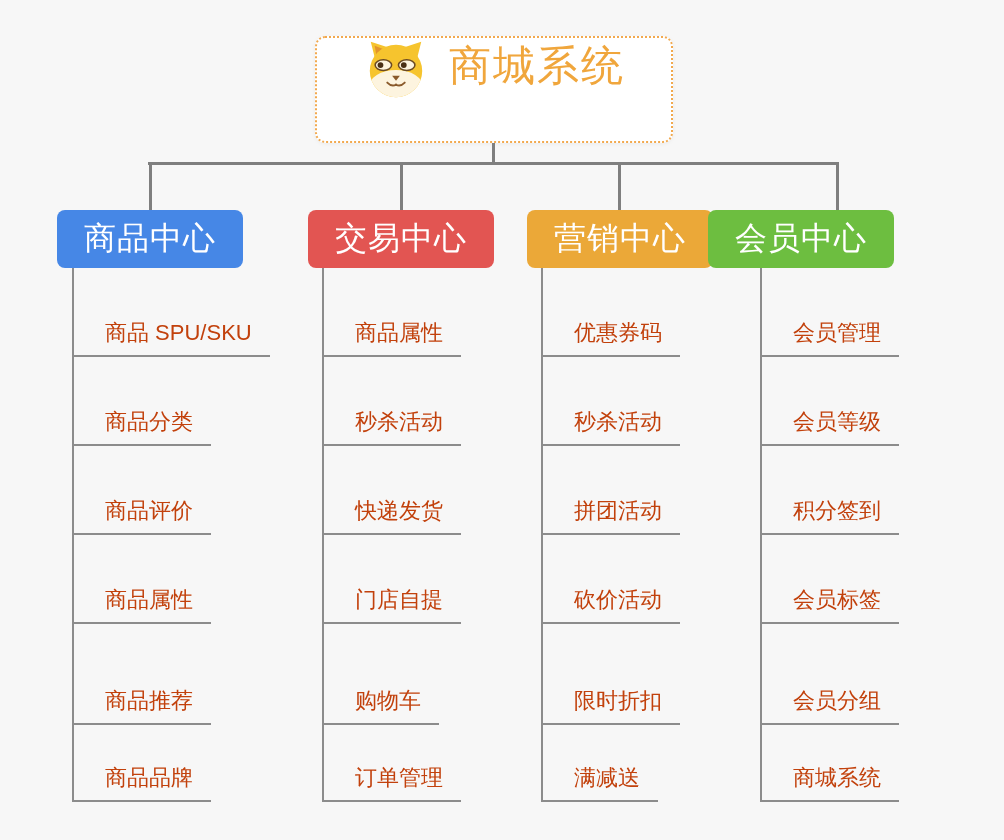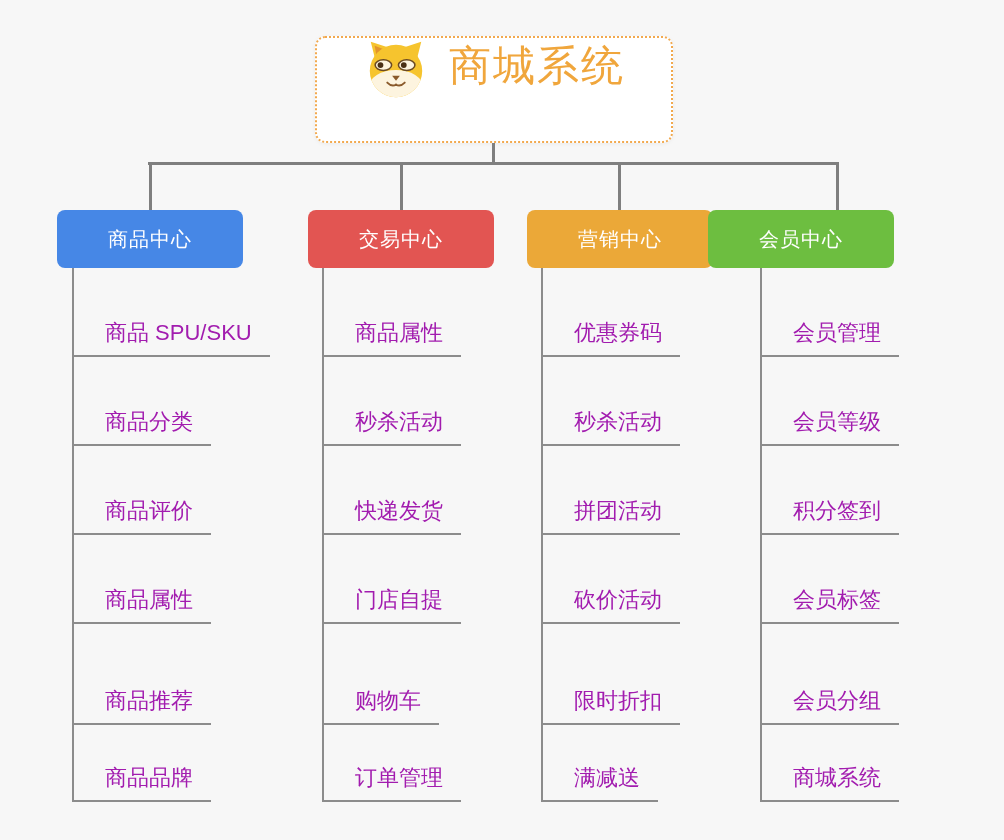--- a/index.html
+++ b/index.html
@@ -27,33 +27,33 @@
   .conn { position: absolute; background: #7f7f7f; }
   .root-drop { left: 492px; top: 143px; width: 3px; height: 22px; }
   .h-bar     { left: 148px; top: 162px; width: 691px; height: 3px; }
   .drop      { top: 162px; width: 3px; height: 49px; }
   .d0 { left: 149px; } .d1 { left: 400px; } .d2 { left: 618px; } .d3 { left: 836px; }
 
   
   .branch {
     position: absolute; top: 210px; width: 186px; height: 58px;
     border-radius: 8px;
-    color: #ffffff; font-size: 20px;
+    color: #ffffff; font-size: 32px;
     display: flex; align-items: center; justify-content: center;
     letter-spacing: 1px; white-space: nowrap;
   }
   .b0 { left: 57px; } .b1 { left: 308px; } .b2 { left: 527px; text-align: right; } .b3 { left: 708px; }
 
   
   .leaf-col { position: absolute; top: 268px; height: 532px; }
   .c0 { left: 72px; } .c1 { left: 322px; } .c2 { left: 541px; } .c3 { left: 760px; }
   .trunk { position: absolute; left: 0; top: 0; width: 2px; height: 532px; background: #8c8c8c; }
   .leaf {
     position: absolute; left: 0;
-    font-size: 22px; color: #a21caf; line-height: 26px;
+    font-size: 22px; color: #c2410c; line-height: 26px;
     padding: 0 18px 9px 33px;
     border-bottom: 2px solid #8c8c8c;
     white-space: nowrap;
   }
   .row-0 { top: 52px; } .row-1 { top: 141px; } .row-2 { top: 230px; }
   .row-3 { top: 319px; } .row-4 { top: 420px; } .row-5 { top: 497px; }
 </style>
 </head>
 <body>
 

